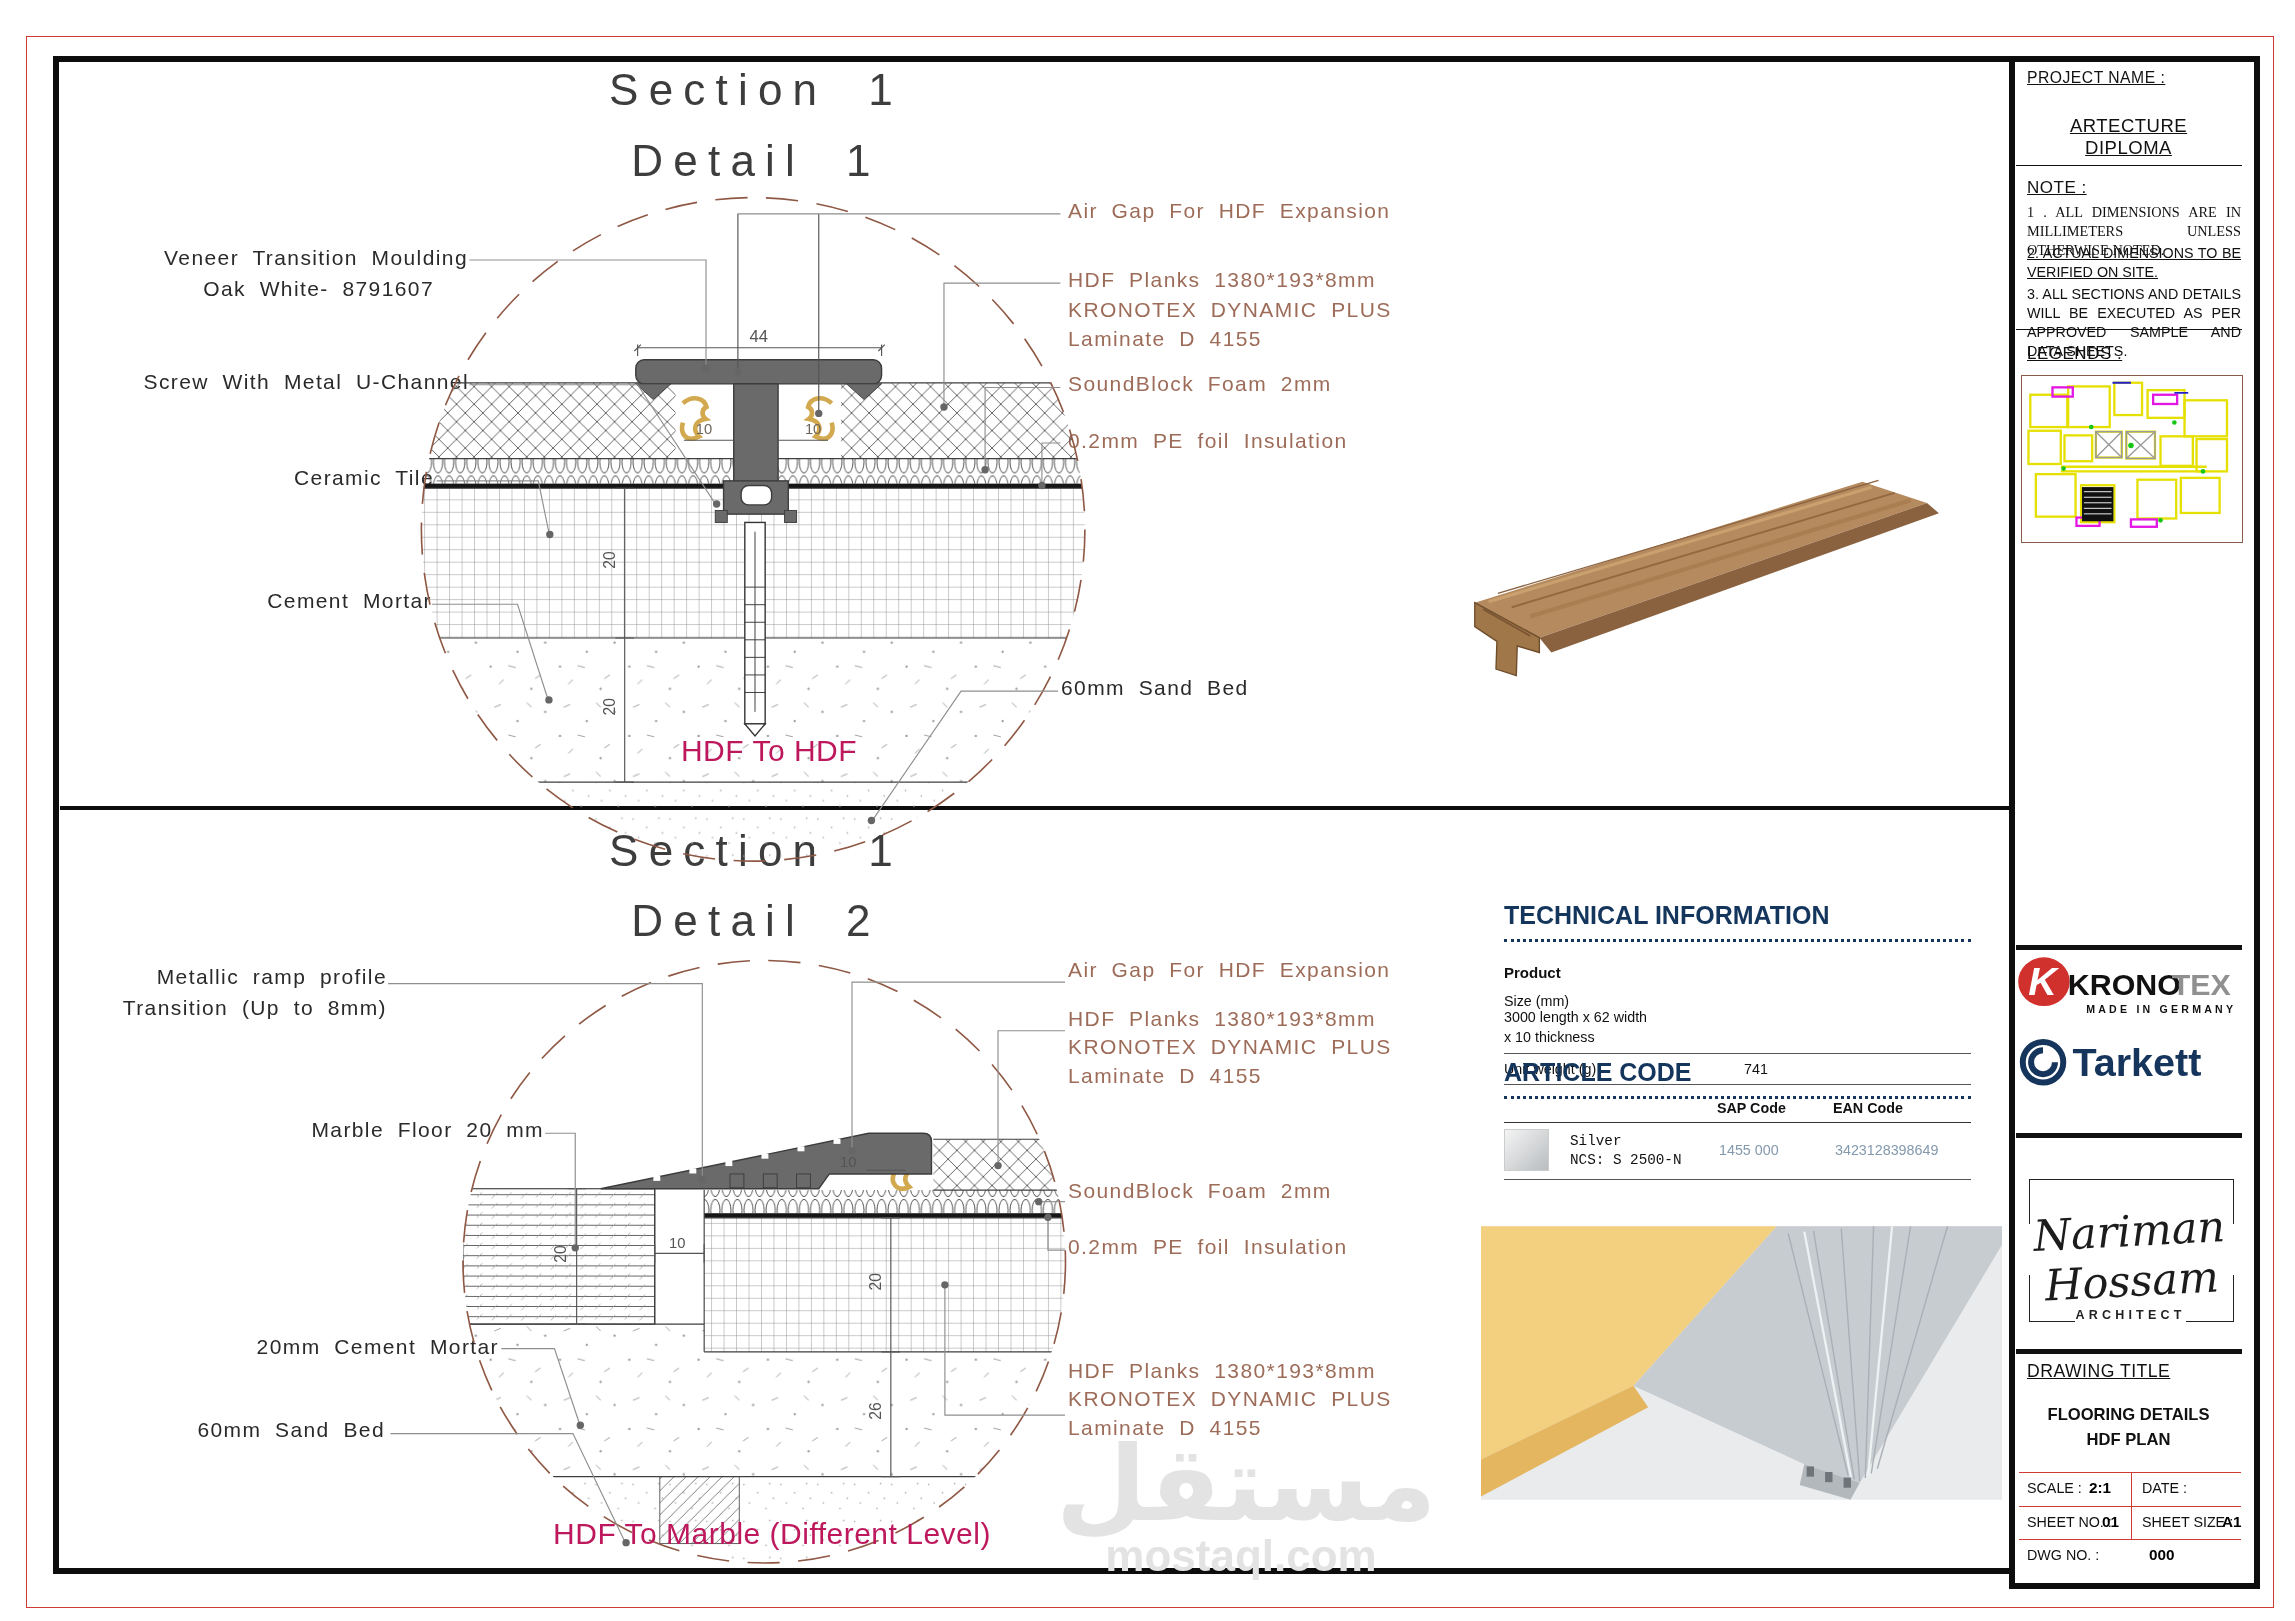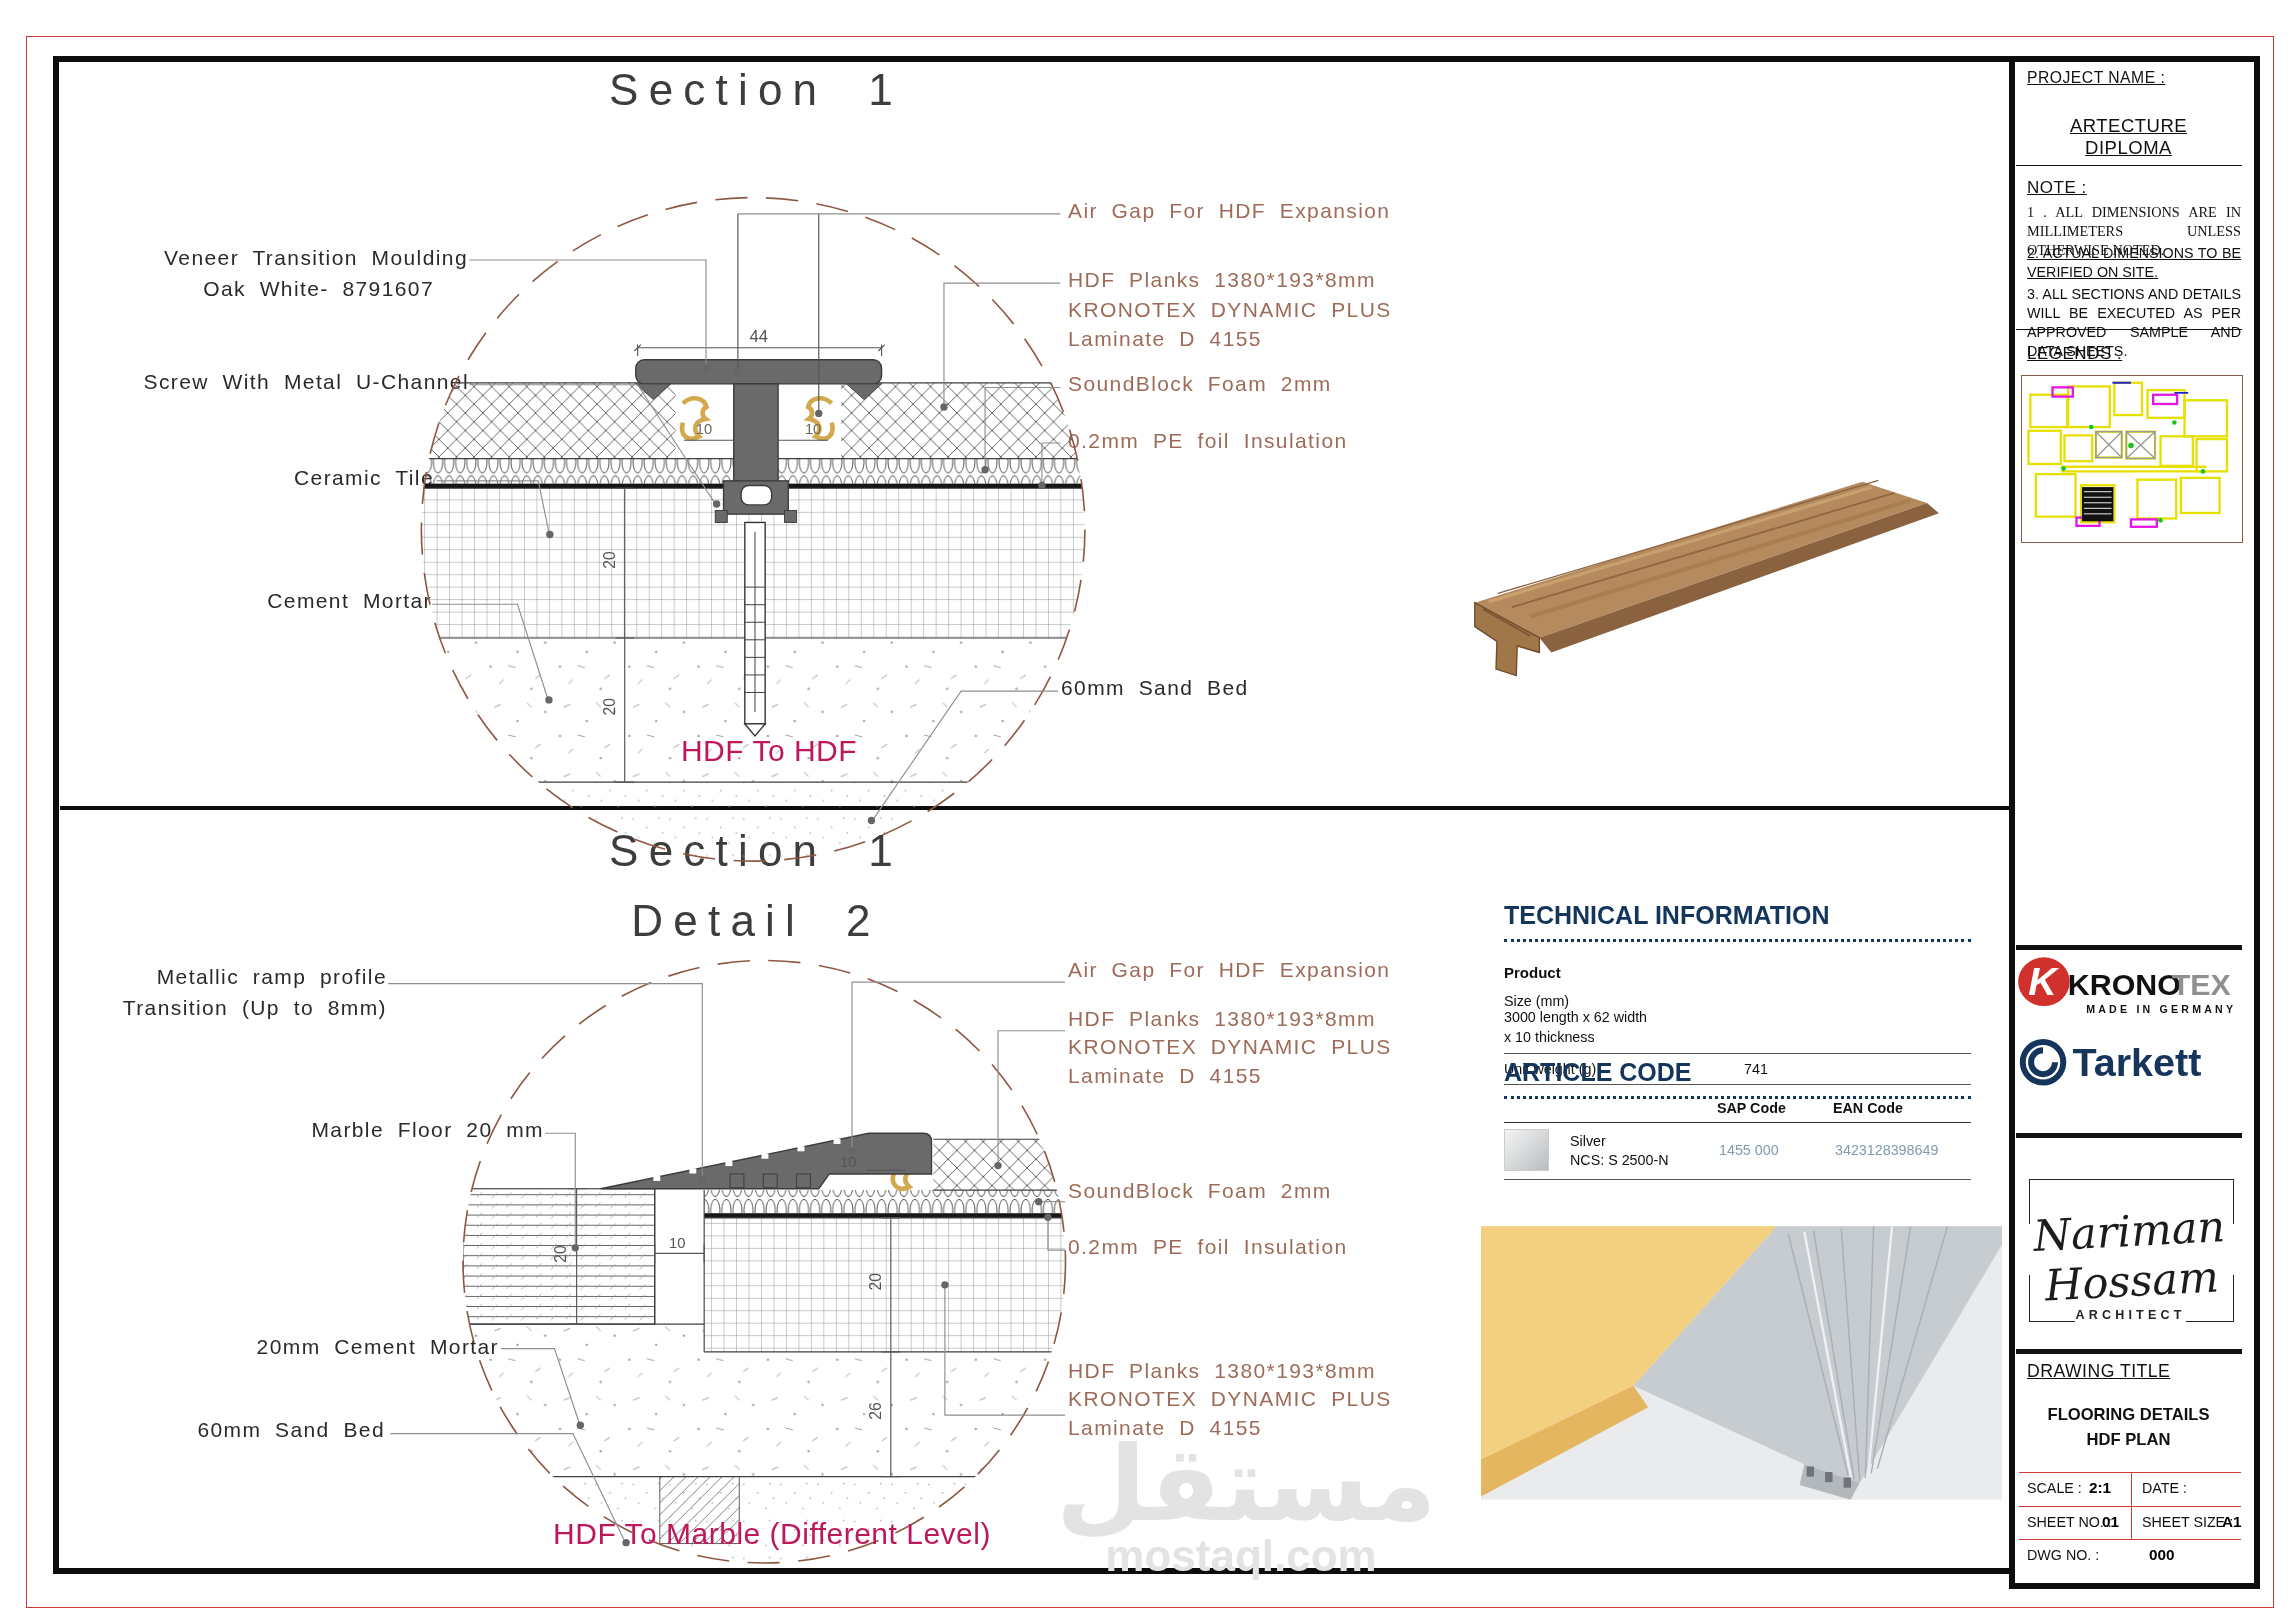--- a/index.html
+++ b/index.html
@@ -226,20 +226,21 @@
           <circle cx="1844" cy="2490" r="8"></circle>
           <circle cx="2160" cy="2522" r="8"></circle>
         <circle cx="2248" cy="2600" r="8"></circle>
           <circle cx="2268" cy="2634" r="8"></circle>
           <circle cx="2045" cy="2780" r="8"></circle>
       </g>
     </g>
   </svg>
 
   <div class="abs cadt" style="left:525px;top:65px;width:462px;">Section 1</div>
+  <div class="abs cadt" style="left:525px;top:136px;width:462px;">Detail 1</div>
 
   <div class="abs lblk r" style="right:1827px;top:246px;">Veneer Transition Moulding</div>
   <div class="abs lblk r" style="right:1861px;top:277px;">Oak White- 8791607</div>
   <div class="abs lblk r" style="right:1826px;top:370px;">Screw With Metal U-Channel</div>
   <div class="abs lblk r" style="right:1861px;top:466px;">Ceramic Tile</div>
   <div class="abs lblk r" style="right:1863px;top:589px;">Cement Mortar</div>
 
   <div class="abs lbl" style="left:1068px;top:199px;">Air Gap For HDF Expansion</div>
   <div class="abs lbl" style="left:1068px;top:268px;">HDF Planks 1380*193*8mm</div>
   <div class="abs lbl" style="left:1068px;top:298px;">KRONOTEX DYNAMIC PLUS</div>
@@ -305,21 +306,21 @@
     <div class="blkhead">ARTICLE CODE</div>
     <div class="dotline" style="margin-top:6.5px;"></div>
     <div class="trow" style="margin-top:1px;font-weight:bold;">
       <div style="width:213px;"></div>
       <div style="width:116px;">SAP Code</div>
       <div>EAN Code</div>
     </div>
     <div class="hr2" style="margin-top:5.5px;"></div>
     <div class="trow" style="margin-top:6.5px;align-items:center;">
       <div style="width:43px;height:40px;background:linear-gradient(135deg,#f4f4f4,#b9bdc0);border:0.5px solid #ccc;"></div>
-      <div style="margin-left:21px;width:149px;">
+      <div style="margin-left:21px;width:149px;font-family:Liberation Mono, monospace;">
         <div>Silver</div>
         <div style="margin-top:2.8px;">NCS: S 2500-N</div>
       </div>
       <div class="steel" style="width:116px;">1455 000</div>
       <div class="steel">3423128398649</div>
     </div>
     <div class="hr1" style="margin-top:7.4px;"></div>
   </div>
 
   <svg class="abs" style="left:1481px;top:1226px;" width="521" height="274" viewBox="0 0 1128 592">

